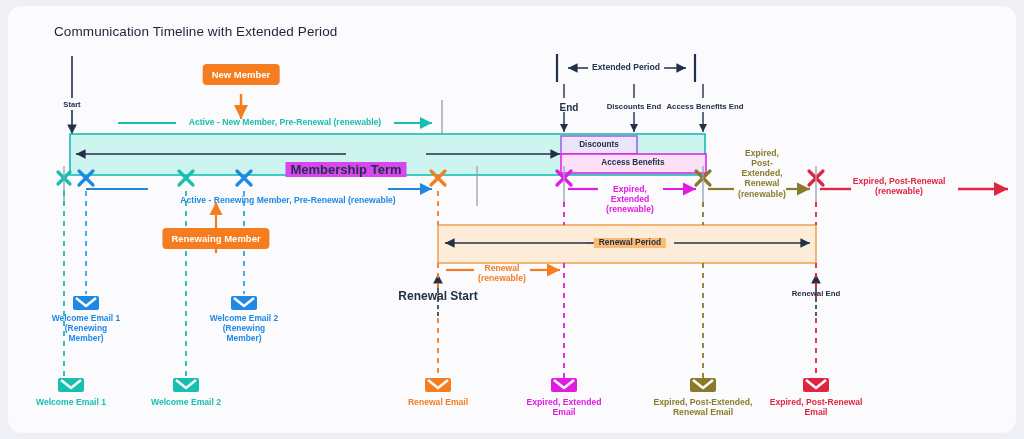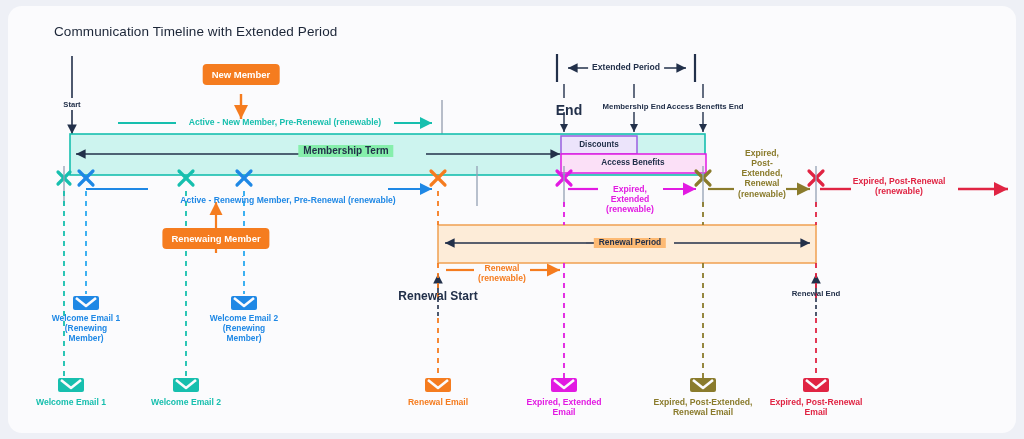--- a/index.html
+++ b/index.html
@@ -237,28 +237,28 @@
       <g transform="translate(808,379)">
         <path d="M-11,-7 h22 a2,2 0 0 1 2,2 v10 a2,2 0 0 1 -2,2 h-22 a2,2 0 0 1 -2,-2 v-10 a2,2 0 0 1 2,-2 z" fill="#e02443"></path>
         <path d="M-10,-5 L0,3 L10,-5" fill="none" stroke="#fbfbfd" stroke-width="2.6" stroke-linejoin="round"></path>
       </g>
     </svg>
 
     <div class="badge" style="left:233px;top:58px;">New Member</div>
     <div class="badge" style="left:208px;top:222px;">Renewaing Member</div>
 
     <div class="lbl ctr b" style="left:618px;top:56px;font-size:8.6px;color:#22304a;background:#fbfbfd;padding:0 4px;">Extended Period</div>
-    <div class="lbl ctr b" style="left:338px;top:139px;font-size:10px;color:#22304a;background:#86efac;padding:0 5px;">Membership Term</div>
+    <div class="lbl ctr b" style="left:338px;top:156px;font-size:13px;color:#22304a;background:#d946ef;padding:0 5px;">Membership Term</div>
     <div class="lbl ctr b" style="left:591px;top:134px;font-size:8.2px;color:#22304a;">Discounts</div>
     <div class="lbl ctr b" style="left:625px;top:152px;font-size:8.2px;color:#22304a;">Access Benefits</div>
     <div class="lbl ctr b" style="left:622px;top:232px;font-size:8.4px;color:#22304a;background:#fdba74;padding:0 5px;">Renewal Period</div>
 
     <div class="lbl ctr b" style="left:64px;top:95px;font-size:7.6px;color:#22304a;text-align:right;">Start</div>
-    <div class="lbl ctr b" style="left:556px;top:96px;font-size:14px;color:#22304a;padding-left:10px;">End</div>
-    <div class="lbl ctr b" style="left:626px;top:96px;font-size:7.8px;color:#22304a;">Membership End</div>
+    <div class="lbl ctr b" style="left:556px;top:96px;font-size:10px;color:#22304a;padding-left:10px;">End</div>
+    <div class="lbl ctr b" style="left:626px;top:96px;font-size:7.8px;color:#22304a;">Discounts End</div>
     <div class="lbl ctr b" style="left:697px;top:96px;font-size:7.8px;color:#22304a;">Access Benefits End</div>
     <div class="lbl ctr b" style="left:430px;top:283px;font-size:12px;color:#22304a;">Renewal Start</div>
     <div class="lbl ctr b" style="left:808px;top:283px;font-size:7.8px;color:#22304a;">Renewal End</div>
 
     <div class="lbl ctr b" style="left:277px;top:111px;font-size:8.6px;color:#17bfae;">Active - New Member, Pre-Renewal (renewable)</div>
     <div class="lbl ctr b" style="left:260px;top:189px;font-size:8.6px;color:#1f88e5;margin-left:20px;">
       <span>Active - Renewing Member, Pre-Renewal (renewable)</span>
     </div>
 
     <div class="lbl ctr b" style="left:622px;top:178px;font-size:8.6px;color:#e21ae2;">

